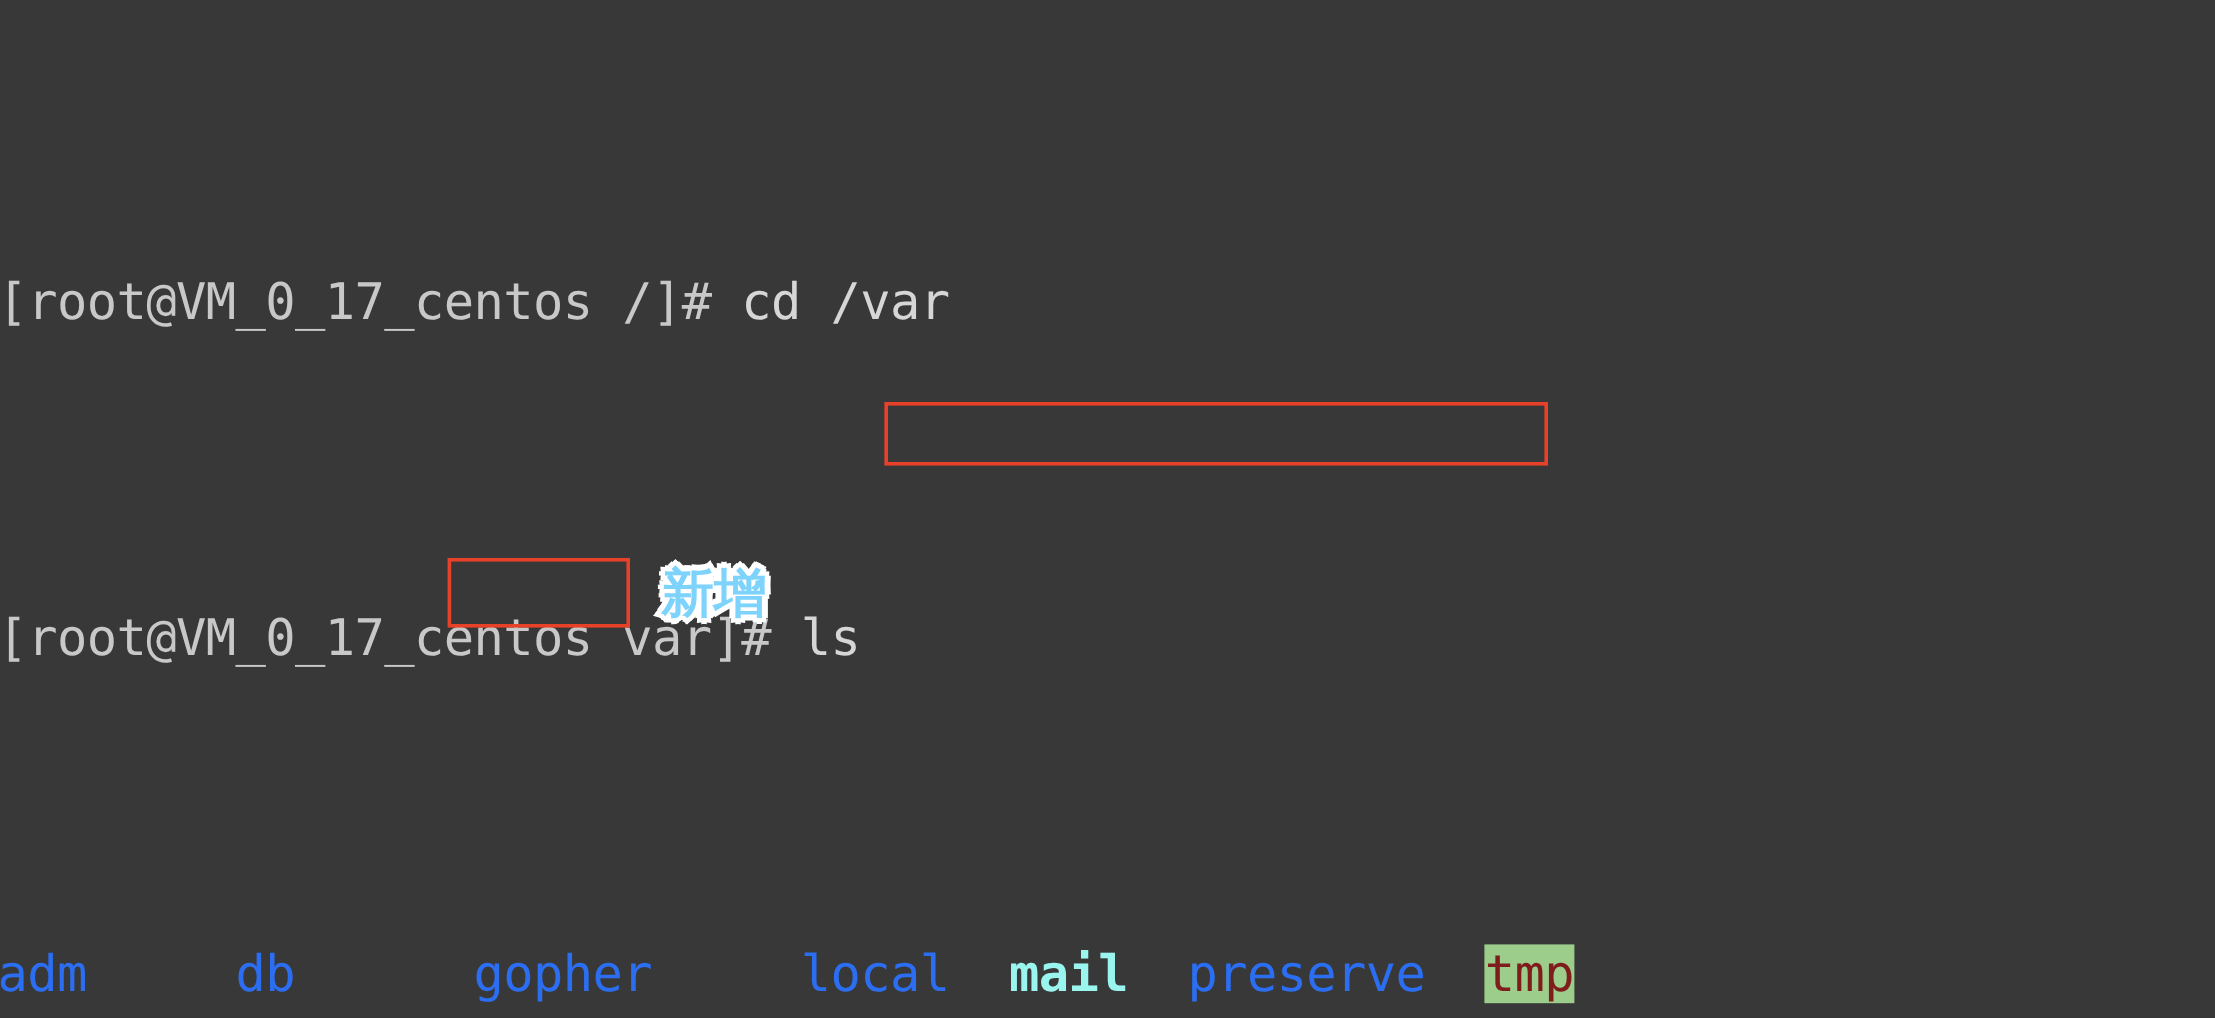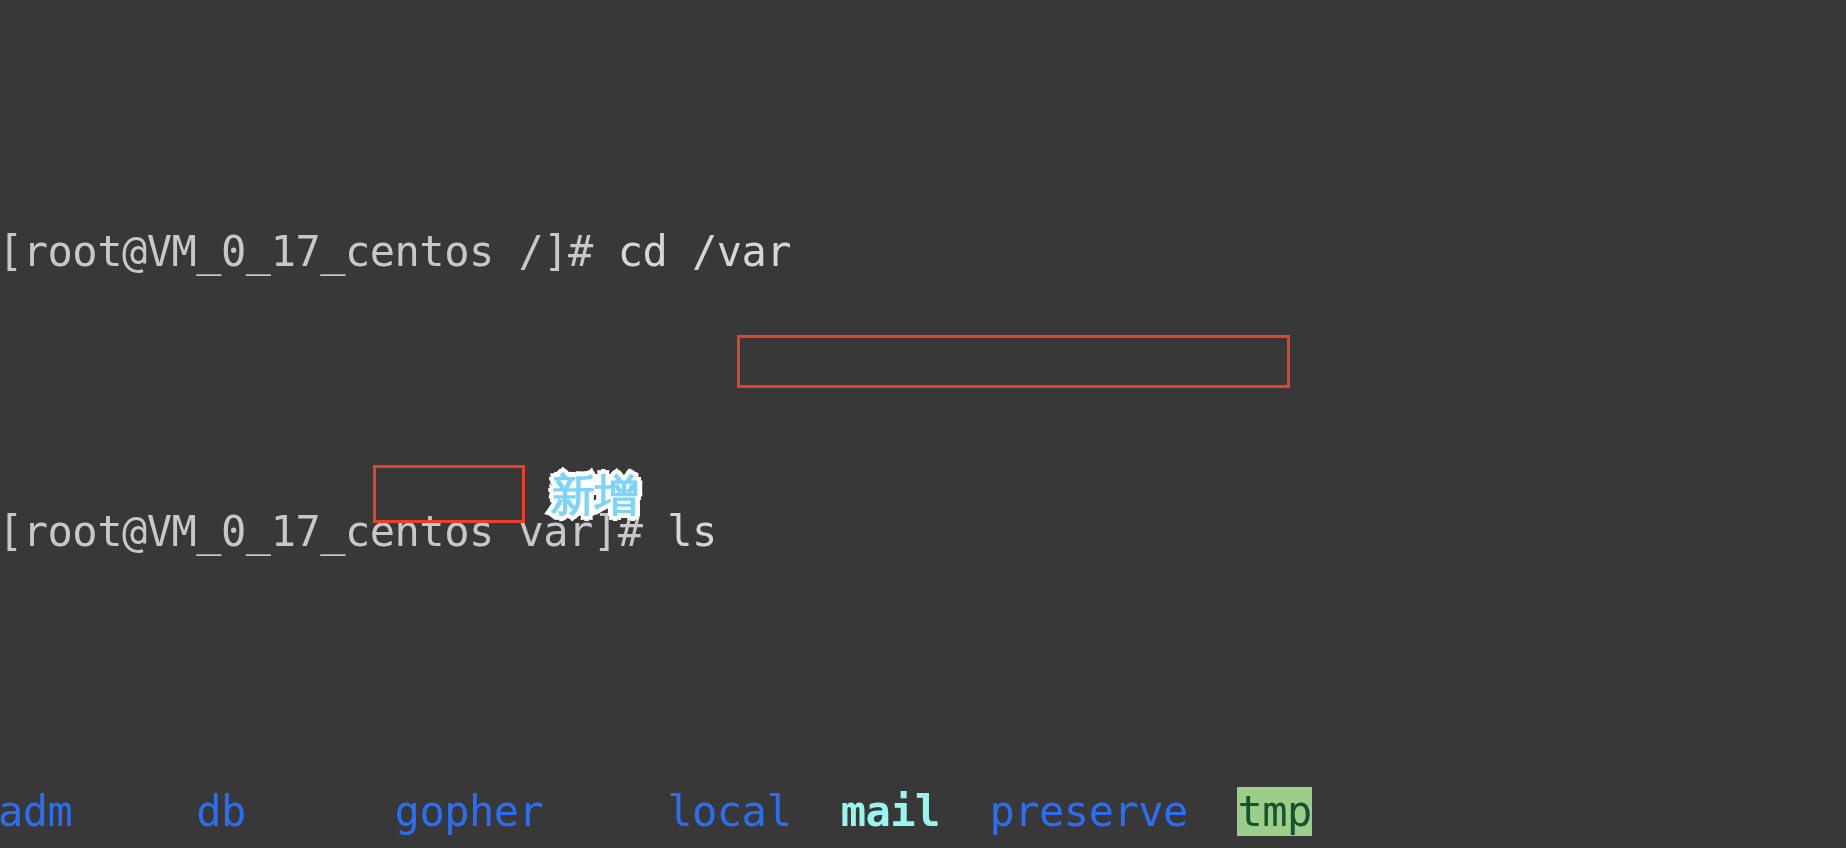--- a/index.html
+++ b/index.html
@@ -27,21 +27,21 @@
   .line {
     height: 56px;
     white-space: pre;
     padding-left: 0;
     margin-left: -2px;
   }
   .prompt   { color: #c8c8c8; }
   .cmd      { color: #d6d6d6; }
   .dir      { color: #2c6ef2; }
   .link     { color: #9bf5ef; font-weight: bold; }
-  .sticky   { color: #14532d; background: #9ccd8a; }
+  .sticky   { color: #7f1d1d; background: #9ccd8a; }
   .plain    { color: #c8c8c8; }
 
   
   .redbox {
     position: absolute;
     border: 3px solid #e8412a;
     box-sizing: border-box;
     pointer-events: none;
   }
   #box-mkdir {

